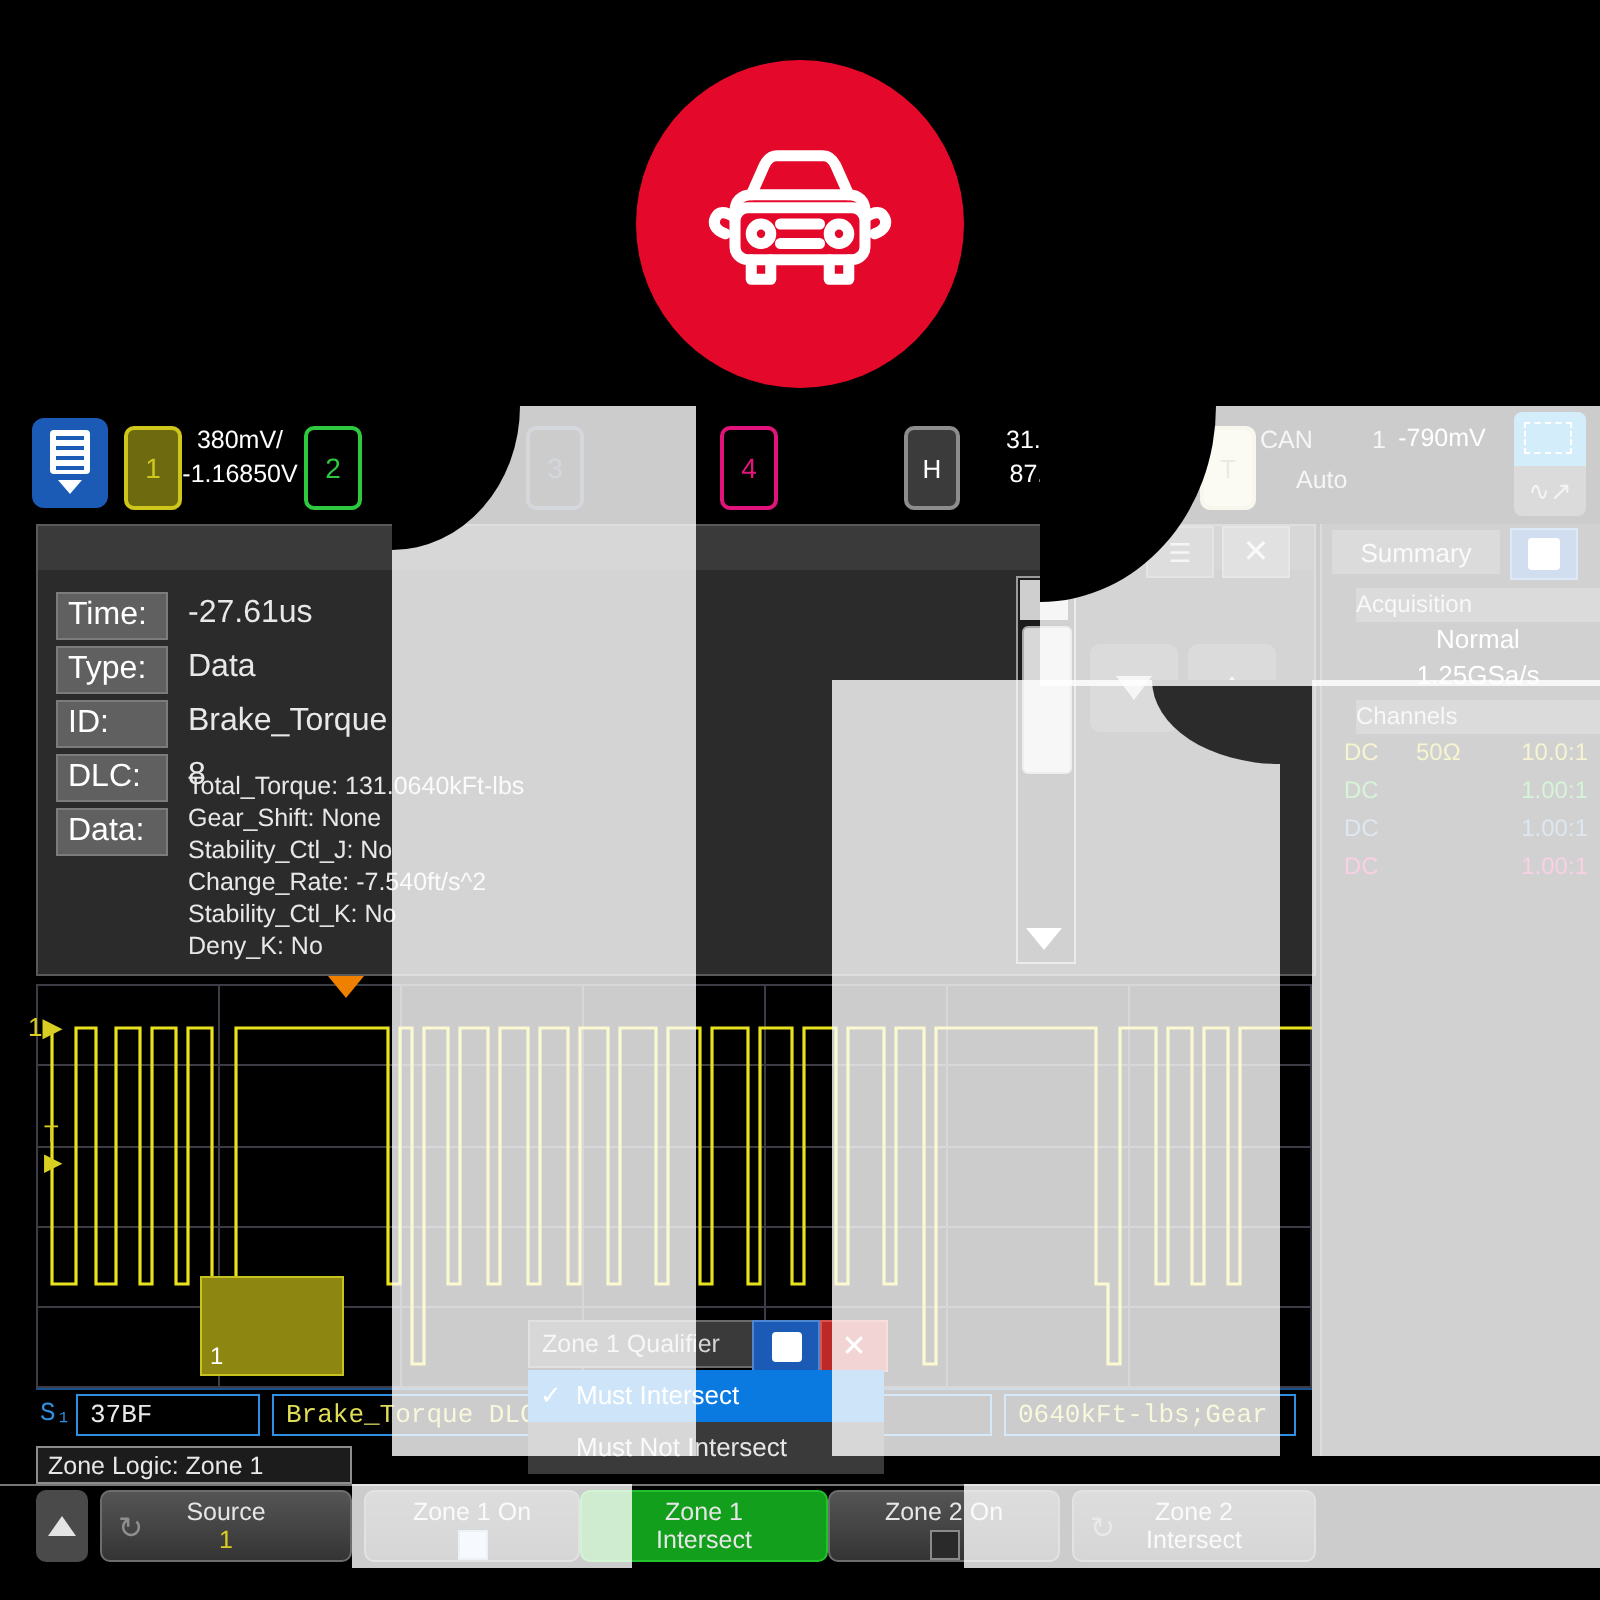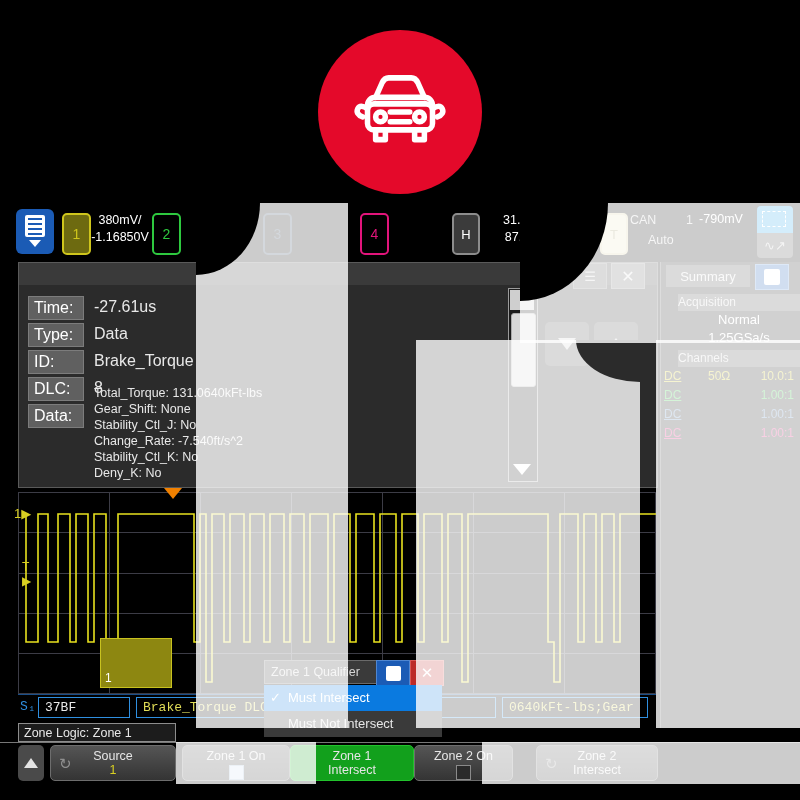--- a/index.html
+++ b/index.html
@@ -62,21 +62,21 @@
   .ev-nav.dn{left:545px;top:322px;}
   .ev-nav.up{left:594px;top:322px;}
 
   
   .sidebar{position:absolute;left:660px;top:262px;width:140px;height:466px;background:#1d1d1d;border-left:1px solid #555;}
   .sb-head{position:absolute;left:666px;top:265px;width:84px;height:22px;background:#4d4d4d;color:#e6e6e6;font-size:13px;display:flex;align-items:center;justify-content:center;}
   .sb-headbtn{position:absolute;left:755px;top:264px;width:32px;height:24px;background:#1b5bb5;border:1px solid #5b8fd6;display:flex;align-items:center;justify-content:center;}
   .sb-sec{position:absolute;left:678px;width:122px;height:17px;background:#4a4a4a;color:#dcdcdc;font-size:12px;text-align:left;line-height:17px;}
   .sb-txt{position:absolute;left:678px;width:122px;color:#fff;font-size:13px;text-align:center;}
   .chrow{position:absolute;left:660px;width:140px;height:18px;font-size:12px;}
-  .chrow .cp{position:absolute;left:4px;text-decoration:underline;}
+  .chrow .cp{position:absolute;left:12px;}
   .chrow .imp{position:absolute;left:48px;}
   .chrow .rat{position:absolute;right:6px;}
 
   
   .wave{position:absolute;left:18px;top:492px;width:638px;height:202px;background:#000;overflow:hidden;}
   .gl{position:absolute;background:#3c3c46;}
   .gv{width:1px;height:202px;}
   .gh{height:1px;width:638px;}
   .trig-mark{position:absolute;left:164px;top:488px;width:0;height:0;border-left:9px solid transparent;border-right:9px solid transparent;border-top:11px solid #f08000;}
   .ch1-mark{position:absolute;left:14px;top:506px;color:#d8cf22;font-size:13px;}
@@ -354,21 +354,21 @@
   <div class="zbtn" style="left:182px;width:108px;">
     <div class="l1">Zone 1 On</div>
     <div class="chk"></div>
   </div>
 
   <div class="zbtn green" style="left:290px;width:124px;">
     <div class="l1">Zone 1</div>
     <div>Intersect</div>
   </div>
 
-  <div class="zbtn" style="left:414px;width:99px;">
+  <div class="zbtn" style="left:414px;width:116px;">
     <div class="l1">Zone 2 On</div>
     <div class="chk off"></div>
   </div>
 
   <div class="zbtn" style="left:536px;width:122px;">
     <div class="ref">↻</div>
     <div class="l1">Zone 2</div>
     <div>Intersect</div>
   </div>
 

